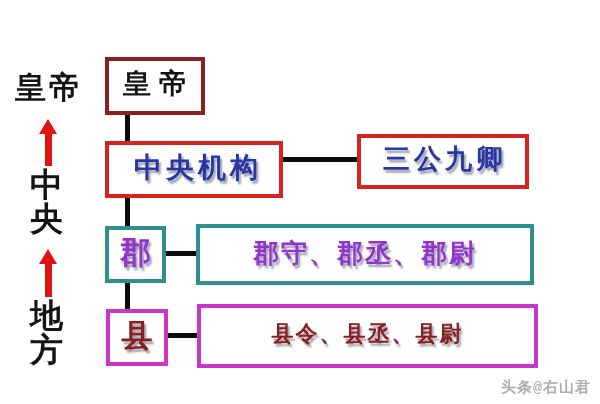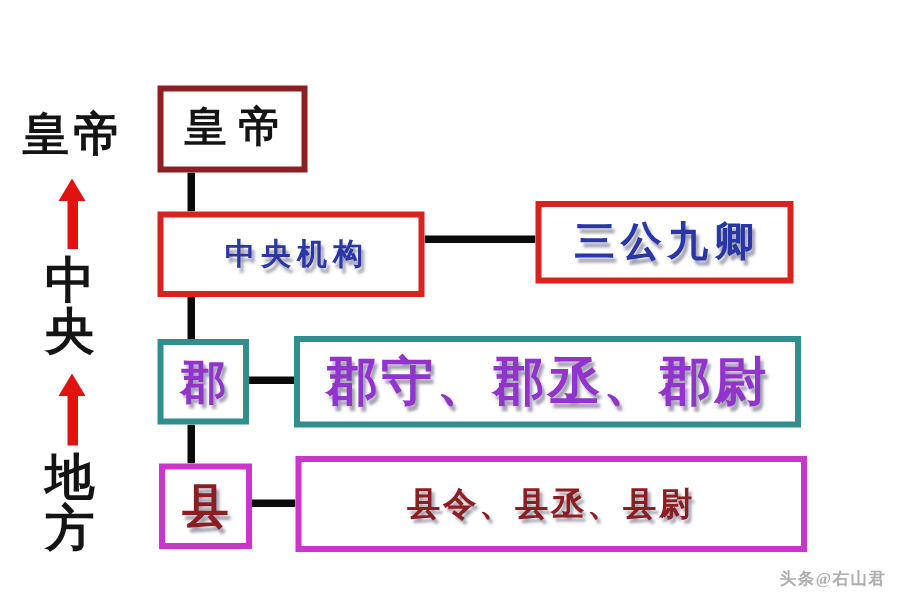--- a/index.html
+++ b/index.html
@@ -1,51 +1,51 @@
 <!DOCTYPE html>
 <html><head>
 <meta charset="utf-8">
 <style>
   html,body{margin:0;padding:0;background:#fff;}
   #canvas{
     position:relative;
     width:600px;height:404px;
     background:#ffffff;
     overflow:hidden;
-    font-family:Liberation Serif, serif;
+    font-family:Liberation Mono, monospace;
   }
   
   .node{
     position:absolute;
     display:flex;align-items:center;justify-content:center;
     background:#fff;
     border:4px solid #000;
     box-sizing:border-box;
   }
   .node .txt{
     font-weight:bold;
     white-space:nowrap;
     line-height:1;
   }
   .shadowed{ text-shadow:2px 3px 2px rgba(130,130,150,.75); }
 
   #box-emperor      {left:105px;top:57px; width:100px;height:58px;}
   #box-emperor .txt {font-size:28px;letter-spacing:8px;margin-left:8px;color:#141414;}
 
   #box-central      {left:105px;top:141px;width:178px;height:57px;}
-  #box-central .txt {font-size:20px;letter-spacing:4px;margin-left:8px;}
+  #box-central .txt {font-size:28px;letter-spacing:4px;margin-left:8px;}
 
   #box-ministers      {left:357px;top:134px;width:172px;height:55px;}
   #box-ministers .txt {font-size:27px;letter-spacing:4px;margin-left:4px;}
 
   #box-jun      {left:105px;top:226px;width:61px;height:57px;}
   #box-jun .txt {font-size:31px;}
 
   #box-jun-officials      {left:196px;top:224px;width:338px;height:61px;}
-  #box-jun-officials .txt {font-size:35px;letter-spacing:2px;}
+  #box-jun-officials .txt {font-size:26px;letter-spacing:2px;}
 
   #box-xian      {left:106px;top:309px;width:62px;height:57px;}
   #box-xian .txt {font-size:31px;}
 
   #box-xian-officials      {left:197px;top:304px;width:341px;height:64px;}
   #box-xian-officials .txt {font-size:22px;letter-spacing:2px;}
 
   
   .conn{position:absolute;background:#0a0a0a;}
   #v-conn-1{left:125px;top:115px;width:5px;height:26px;}
@@ -78,21 +78,21 @@
   .arrow-shaft{width:7px;margin:0 auto;background:#e01212;}
   #arrow-1{left:39px;top:119px;}
   #arrow-1 .arrow-shaft{height:32px;}
   #arrow-2{left:39px;top:249px;}
   #arrow-2 .arrow-shaft{height:33px;}
 
   
   #watermark{
     position:absolute;
     right:9px;top:378px;
-    font-size:11px;
+    font-size:15px;
     letter-spacing:1px;
     font-weight:bold;
   }
 </style>
 </head>
 <body>
 
 <div id="canvas">
 
   <div class="side-label" id="side-emperor">皇帝</div>

